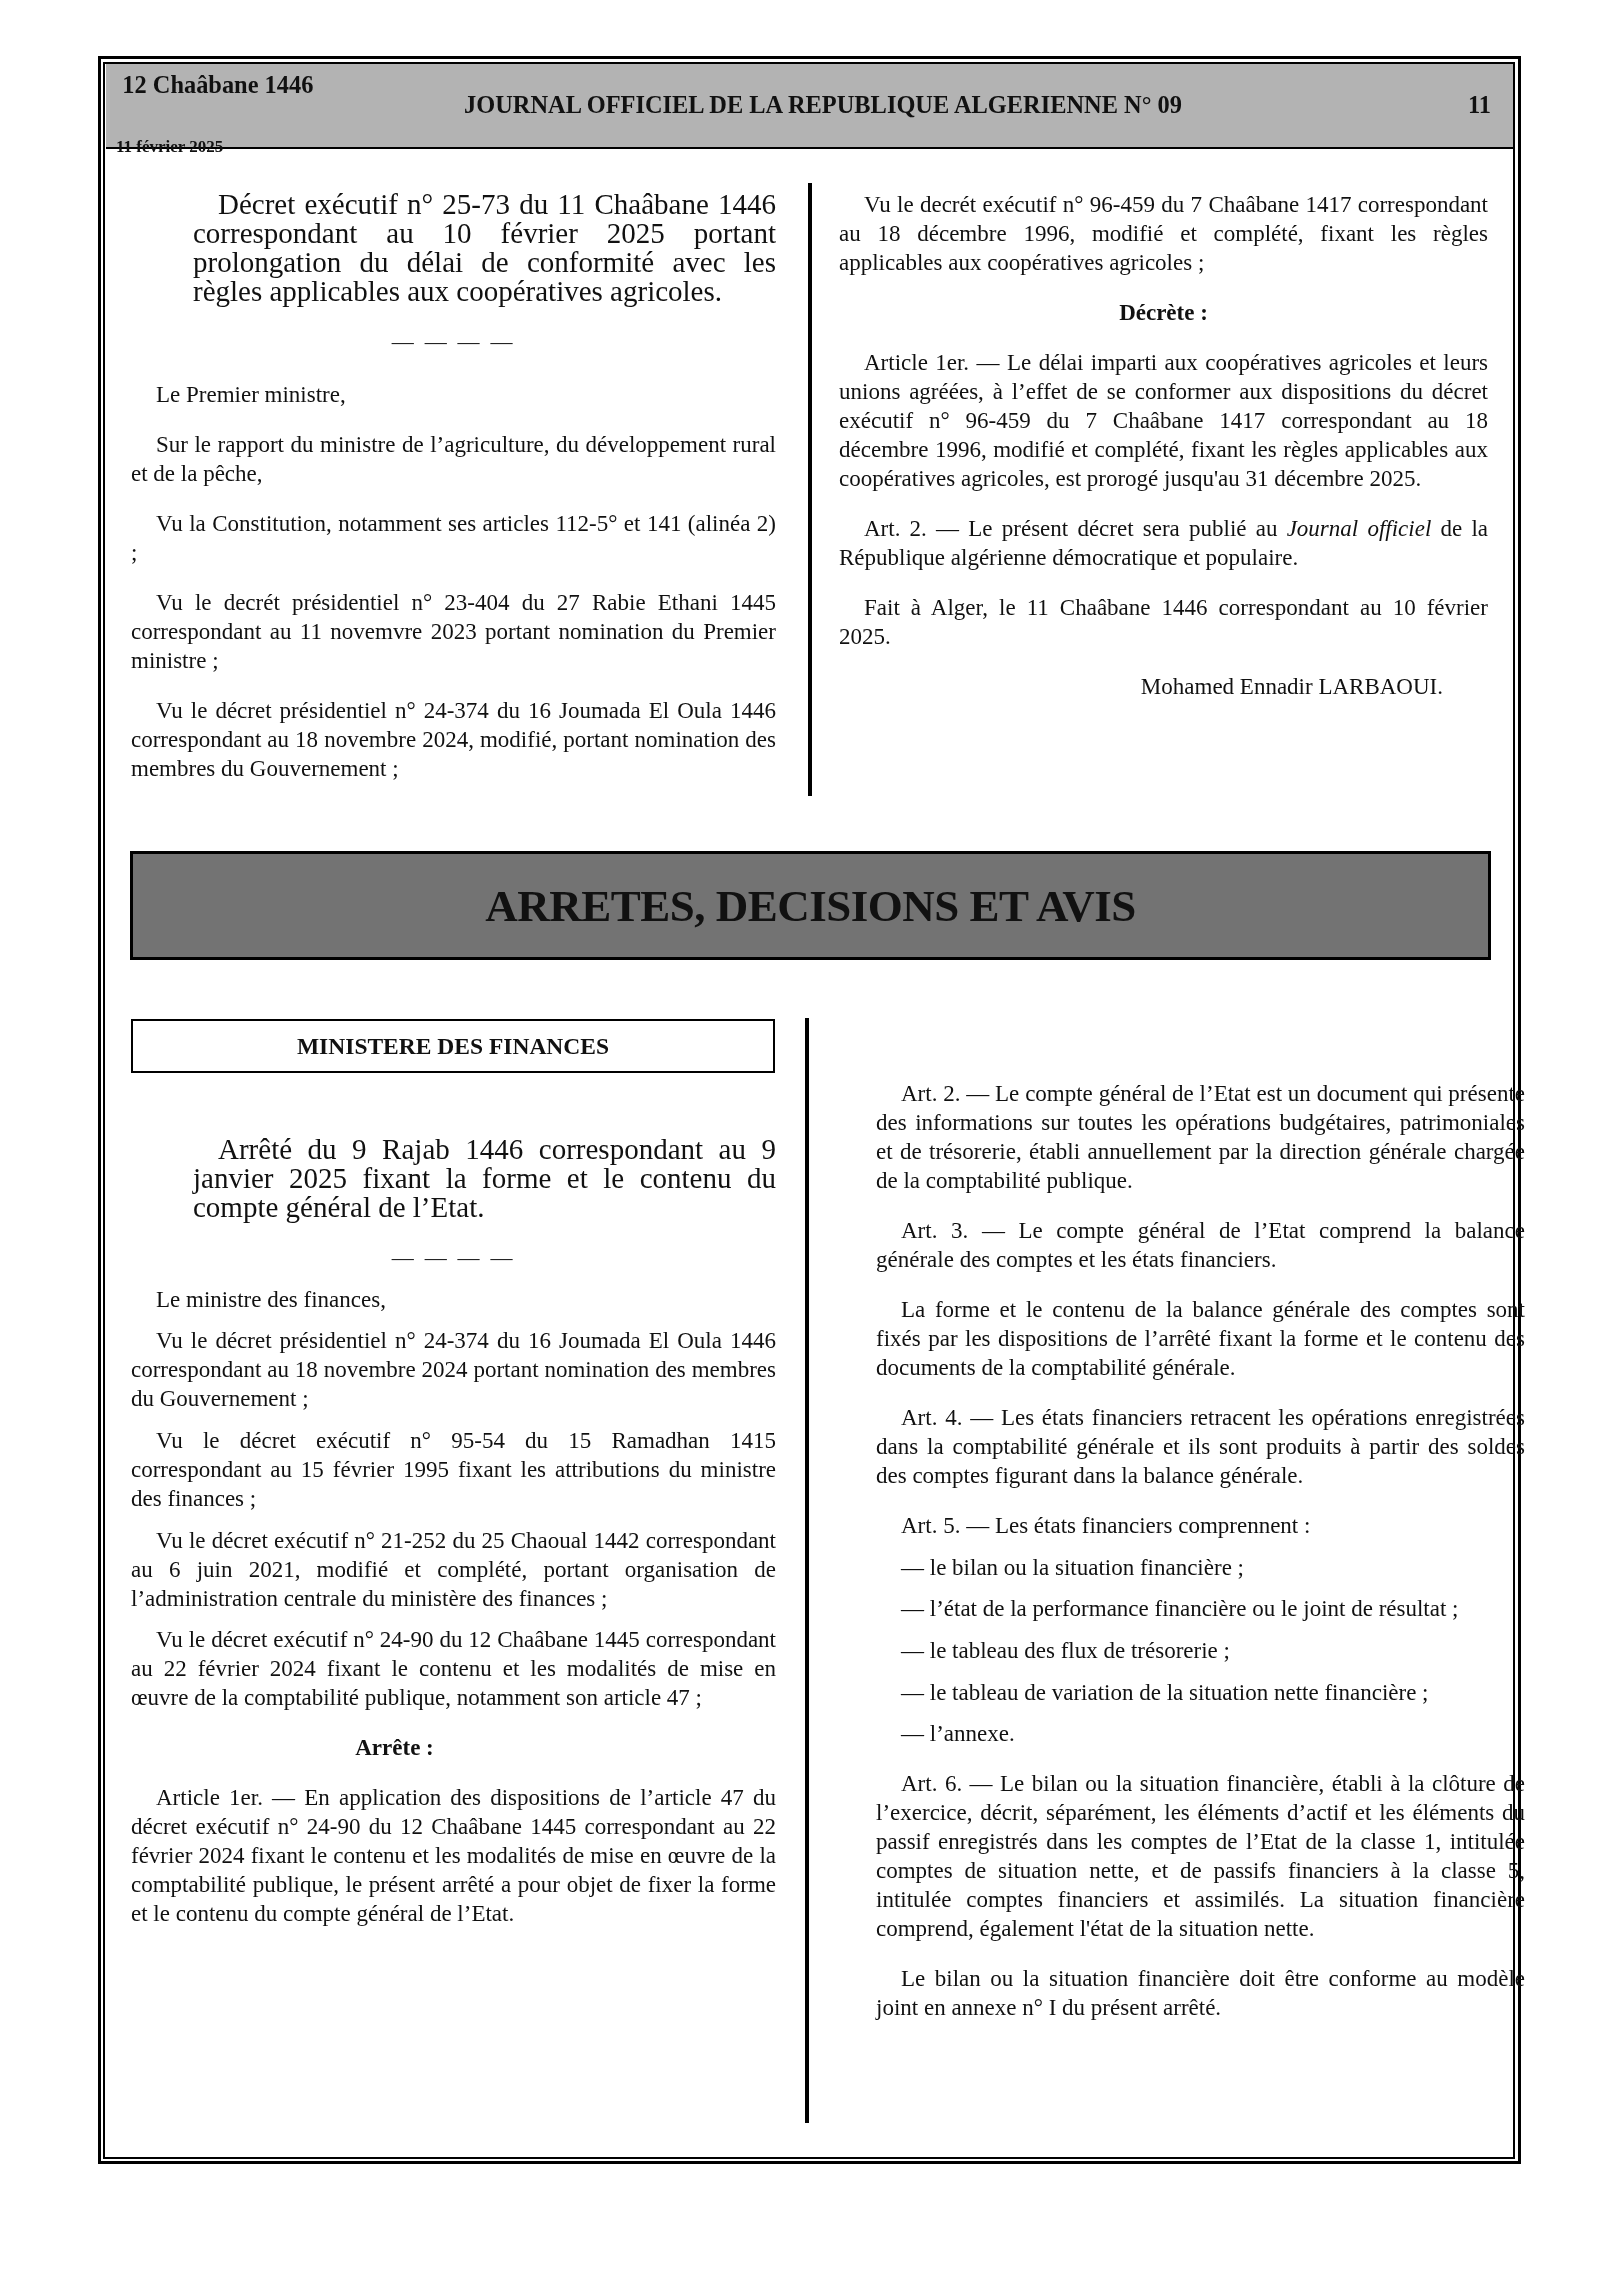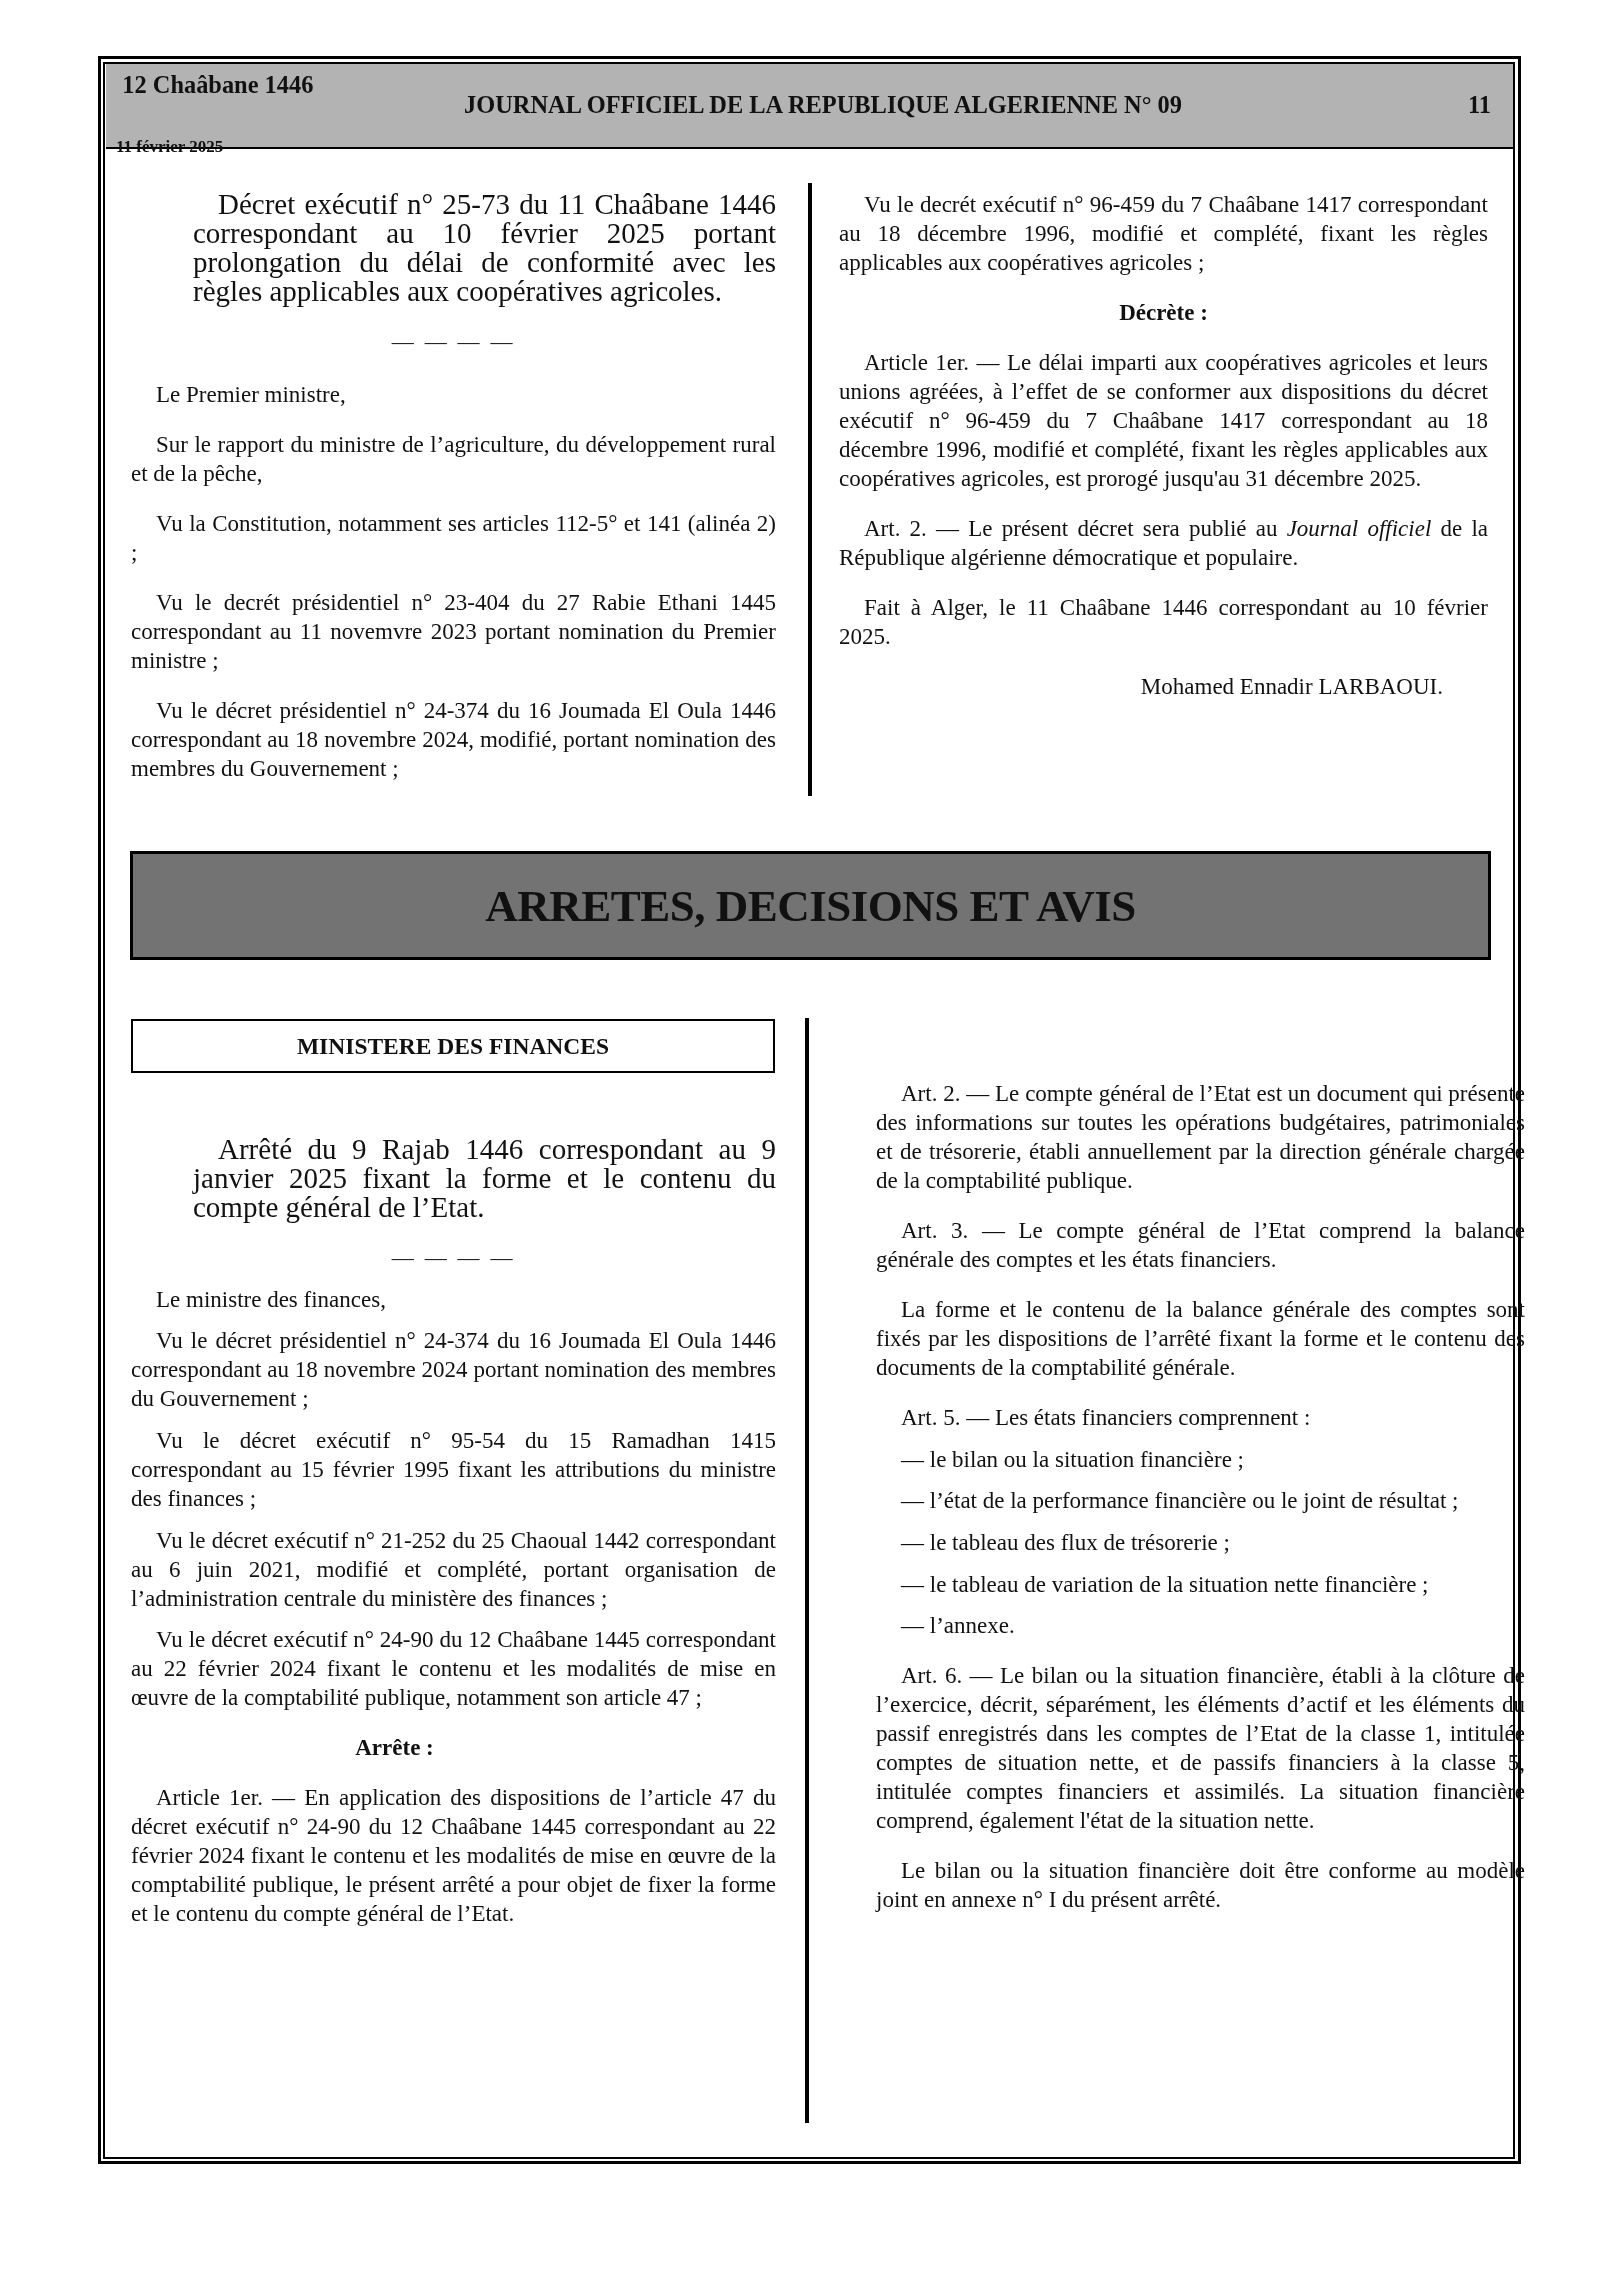--- a/index.html
+++ b/index.html
@@ -91,20 +91,21 @@
   <p class="center-bold" style="padding-right:118px;">Arrête :</p>
   <p>Article 1er. — En application des dispositions de l’article 47 du décret exécutif n° 24-90 du 12 Chaâbane 1445 correspondant au 22 février 2024 fixant le contenu et les modalités de mise en œuvre de la comptabilité publique, le présent arrêté a pour objet de fixer la forme et le contenu du compte général de l’Etat.</p>
 </div>
 
 <div class="divider" style="left:805px; top:1018px; height:1105px;"></div>
 
 <div class="col" style="left:839px; top:1079px; width:649px;margin-left:37px;">
   <p>Art. 2. — Le compte général de l’Etat est un document qui présente des informations sur toutes les opérations budgétaires, patrimoniales et de trésorerie, établi annuellement par la direction générale chargée de la comptabilité publique.</p>
   <p>Art. 3. — Le compte général de l’Etat comprend la balance générale des comptes et les états financiers.</p>
   <p>La forme et le contenu de la balance générale des comptes sont fixés par les dispositions de l’arrêté fixant la forme et le contenu des documents de la comptabilité générale.</p>
+  <p>Art. 4. — Les états financiers retracent les opérations enregistrées dans la comptabilité générale et ils sont produits à partir des soldes des comptes figurant dans la balance générale.</p>
   <p class="tight">Art. 5. — Les états financiers comprennent :</p>
   <p class="tight">— le bilan ou la situation financière ;</p>
   <p class="tight">— l’état de la performance financière ou le joint de résultat ;</p>
   <p class="tight">— le tableau des flux de trésorerie ;</p>
   <p class="tight">— le tableau de variation de la situation nette financière ;</p>
   <p>— l’annexe.</p>
   <p>Art. 6. — Le bilan ou la situation financière, établi à la clôture de l’exercice, décrit, séparément, les éléments d’actif et les éléments du passif enregistrés dans les comptes de l’Etat de la classe 1, intitulée comptes de situation nette, et de passifs financiers à la classe 5, intitulée comptes financiers et assimilés. La situation financière comprend, également l'état de la situation nette.</p>
   <p>Le bilan ou la situation financière doit être conforme au modèle joint en annexe n° I du présent arrêté.</p>
 </div>
 

